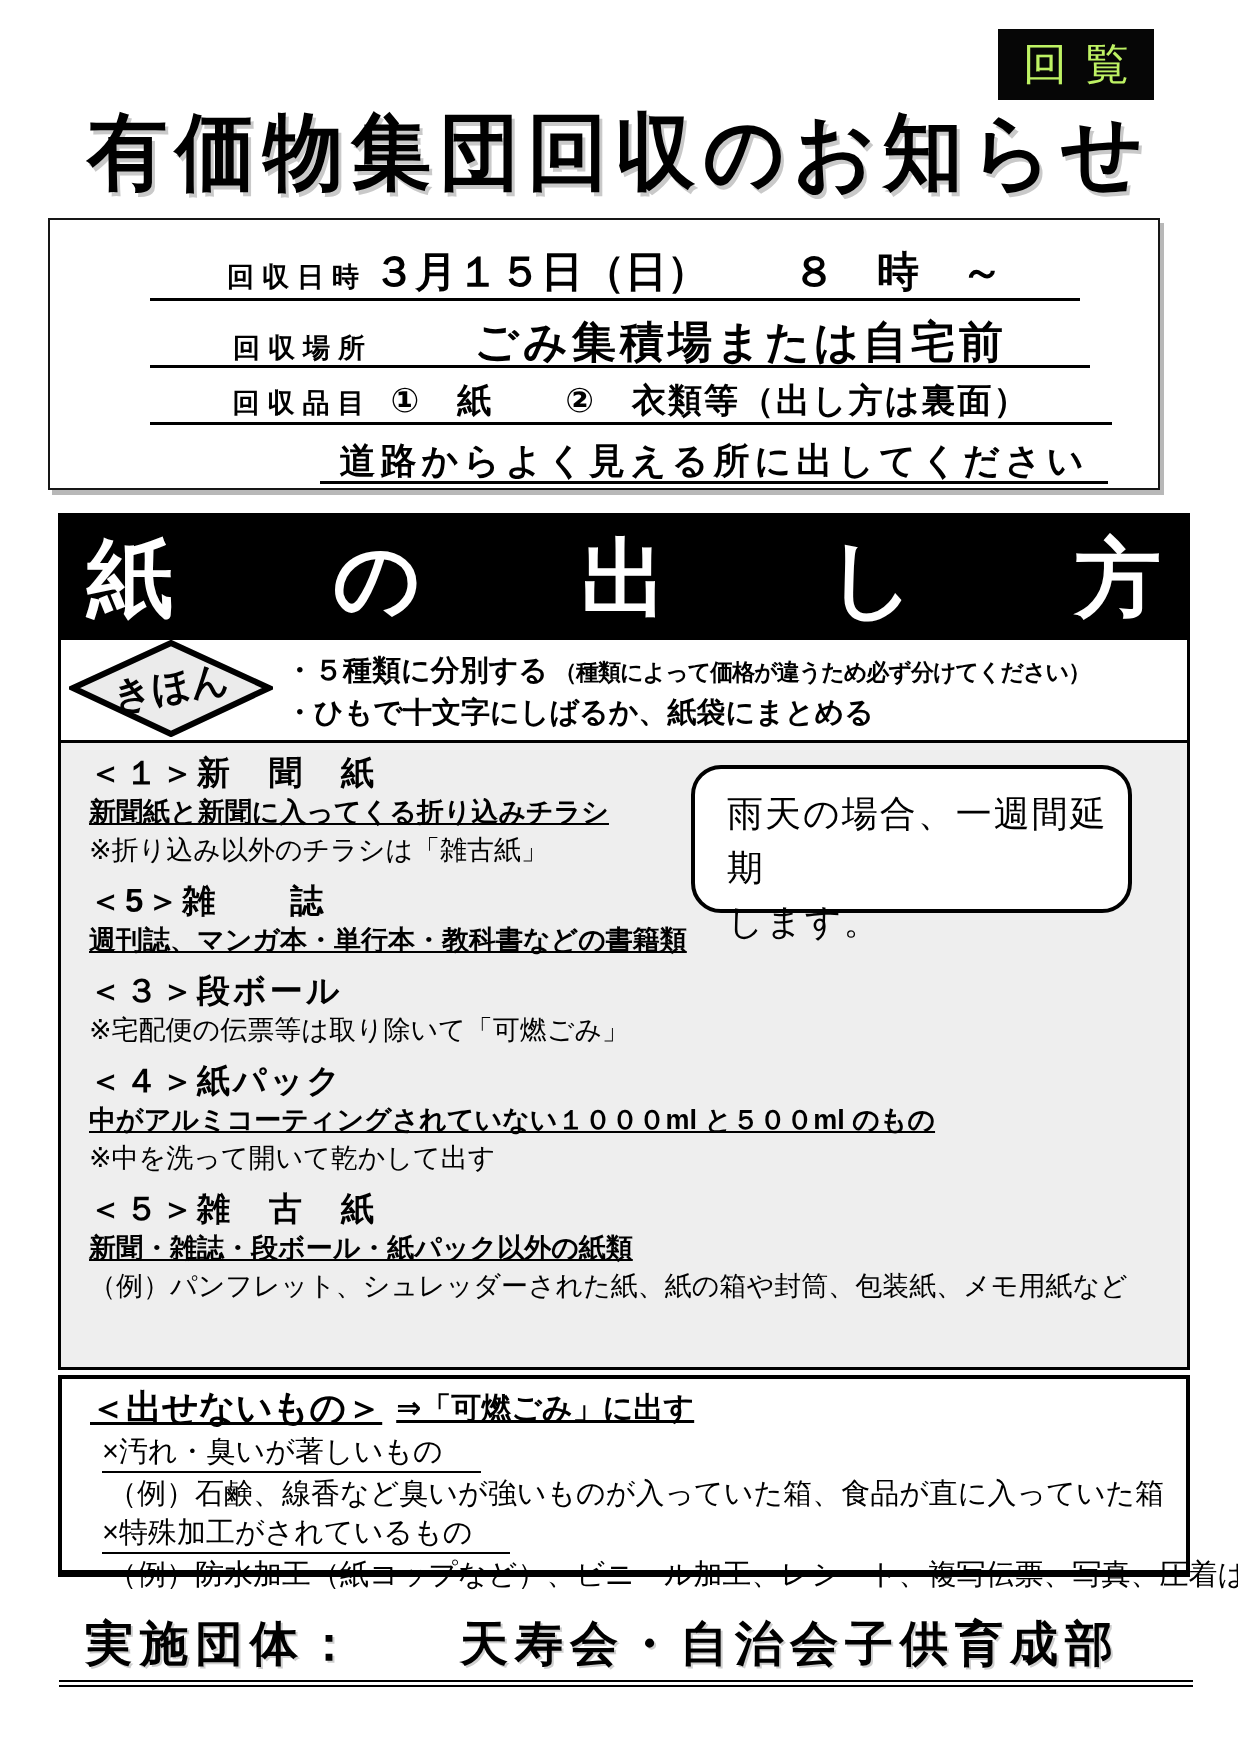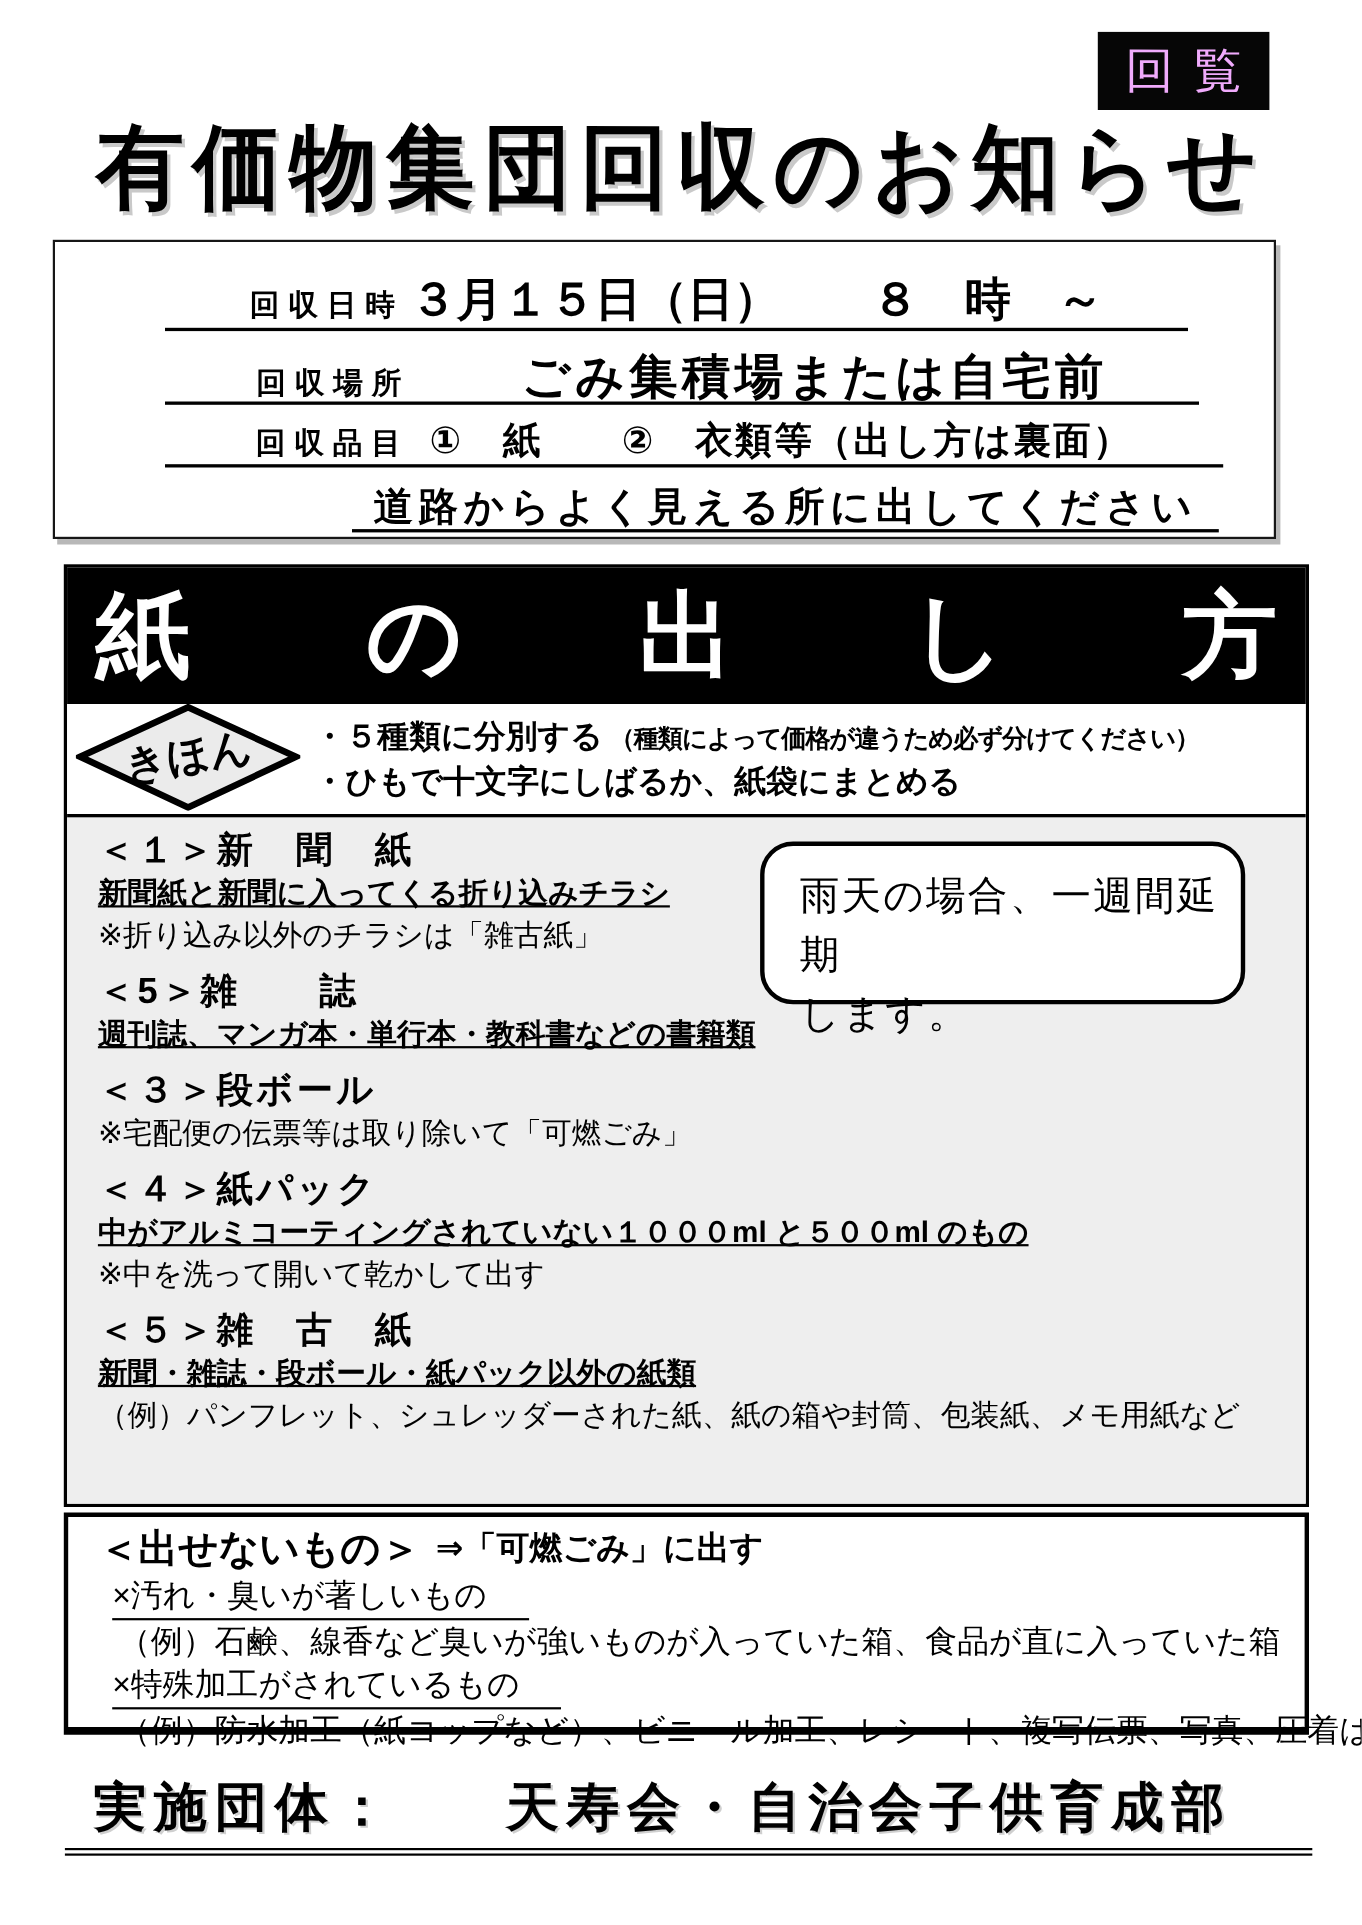--- a/index.html
+++ b/index.html
@@ -3,21 +3,21 @@
 <meta charset="utf-8">
 <style>
   html,body{margin:0;padding:0;background:#fff;}
   .page{
     position:relative;width:1238px;height:1750px;background:#ffffff;
     font-family:"Liberation Sans","DejaVu Sans",sans-serif;color:#000;overflow:hidden;
   }
   
   .kairan-badge{
     position:absolute;left:998px;top:29px;width:156px;height:71px;background:#060606;
-    color:#f0abfc;display:flex;align-items:center;justify-content:center;
+    color:#bef264;display:flex;align-items:center;justify-content:center;
     font-family:"Liberation Serif","DejaVu Serif",serif;font-size:44px;font-weight:500;
     letter-spacing:18px;text-indent:18px;box-sizing:border-box;
   }
   
   .title{
     position:absolute;left:0;top:98px;width:100%;margin:0;text-align:center;
     font-size:80px;font-weight:800;letter-spacing:8px;line-height:110px;
     text-shadow:3px 3px 0 #c9c9c9;transform:scaleY(1.05);
   }
   
@@ -62,21 +62,21 @@
   .rain-box{
     position:absolute;top:22px;right:55px;width:441px;height:148px;background:#fff;
     border:4px solid #000;border-radius:30px;box-sizing:border-box;padding:18px 0 0 32px;
     font-family:"Liberation Serif","DejaVu Serif",serif;font-size:36px;letter-spacing:2px;line-height:54px;
   }
   
   .ng-box{
     position:absolute;left:58px;top:1375px;width:1132px;height:202px;background:#fff;
     border:4px solid #000;border-bottom-width:7px;box-sizing:border-box;padding:8px 0 0 28px;
   }
-  .ng-head{display:flex;align-items:flex-start;line-height:42px;}
+  .ng-head{display:flex;align-items:flex-start;line-height:42px;text-decoration:underline;}
   .ng-title{font-size:36px;font-weight:800;white-space:nowrap;}
   .ng-suffix{font-size:30px;font-weight:bold;margin-left:14px;white-space:nowrap;}
   .ng-item-title{
     font-size:29px;font-weight:500;line-height:34px;border-bottom:2px solid #000;
     width:max-content;padding:0 38px 3px 0;margin:5px 0 0 12px;white-space:nowrap;
   }
   .ng-example{font-size:29px;font-weight:400;line-height:34px;margin:3px 0 0 18px;white-space:nowrap;}
   
   .footer{
     position:absolute;left:59px;top:1616px;width:1134px;box-sizing:border-box;

